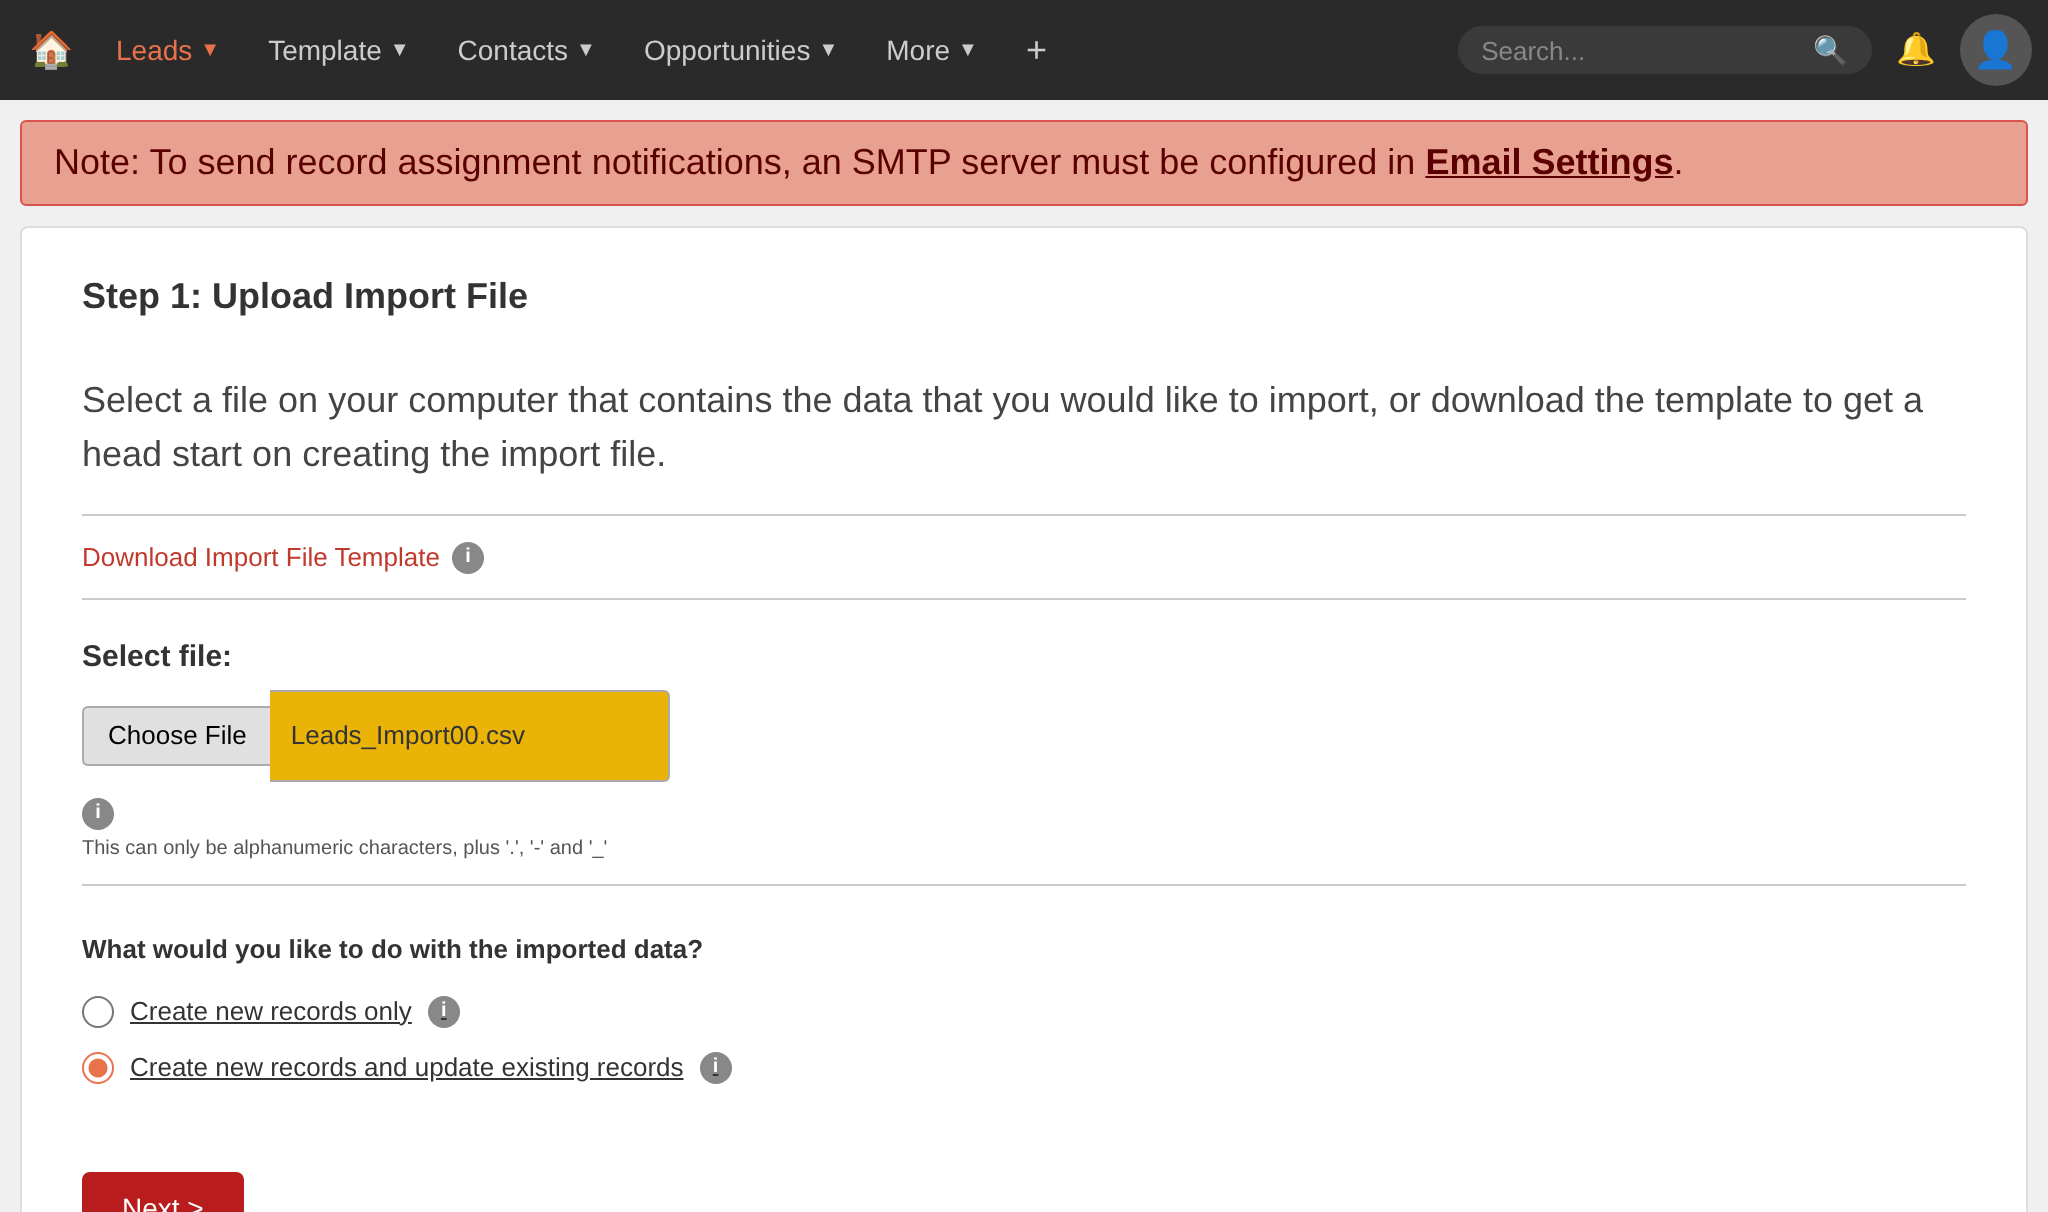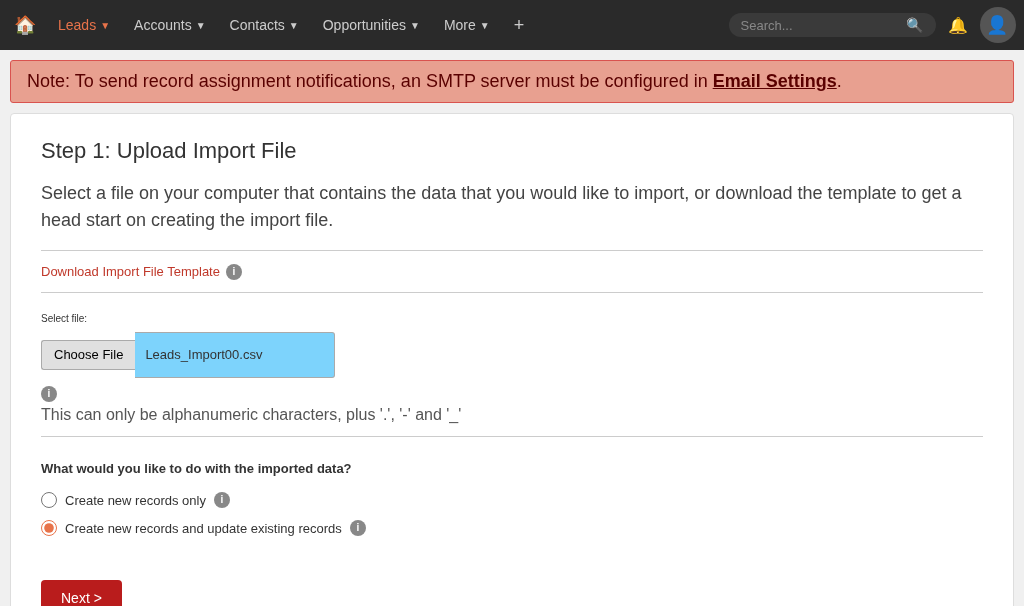--- a/index.html
+++ b/index.html
@@ -81,24 +81,24 @@
       margin: 10px;
       border-radius: 3px;
     }
     .alert-banner a {
       color: #5a0000;
       font-weight: bold;
       text-decoration: underline;
     }
 
     .step-title {
-      font-size: 22px;
-      font-weight: normal;
+      font-size: 18px;
+      font-weight: bold;
       color: #333;
-      margin-bottom: 16px;
+      margin-bottom: 28px;
     }
 
     .description {
       font-size: 18px;
       color: #444;
       margin-bottom: 16px;
       line-height: 1.5;
     }
 
     .divider {
@@ -120,22 +120,22 @@
       border-radius: 50%;
       background: #888;
       color: #fff;
       font-size: 10px;
       font-weight: bold;
       cursor: pointer;
       flex-shrink: 0;
     }
 
     .select-file-label {
-      font-weight: normal;
-      font-size: 10px;
+      font-weight: bold;
+      font-size: 15px;
       margin-bottom: 8px;
       margin-top: 20px;
     }
 
     .file-input-row {
       display: flex; align-items: center; gap: 0;
       margin-bottom: 8px;
     }
     .choose-file-btn {
       background: #e0e0e0;
@@ -143,50 +143,51 @@
       border-right: none;
       padding: 5px 12px;
       font-size: 13px;
       cursor: pointer;
       height: 30px;
       border-radius: 3px 0 0 3px;
     }
     .file-name-display {
       border: 1px solid #aaa;
       border-left: none;
-      background: #7dd3fc;
+      background: #eab308;
       padding: 5px 10px;
       font-size: 13px;
       height: 46px;
       border-radius: 0 3px 3px 0;
       min-width: 200px;
       display: flex; align-items: center;
       color: #333;
     }
 
     .file-hint-row {
       display: flex; align-items: center; gap: 6px;
       margin-bottom: 4px;
     }
     .file-hint-text {
-      font-size: 16px;
+      font-size: 10px;
       color: #555;
     }
 
     .import-question {
       font-weight: bold;
       font-size: 13px;
       margin-top: 24px;
       margin-bottom: 16px;
     }
 
     .radio-option {
-      display: flex; align-items: flex-end; gap: 8px;
+      display: flex; align-items: flex-start; gap: 8px;
       margin-bottom: 12px;
       font-size: 13px;
+      text-decoration: underline;
     }
     .radio-option input[type="radio"] {
       accent-color: #e8734a;
       width: 16px; height: 16px;
       cursor: pointer;
     }
 
     .next-btn {
       background: #b91c1c;
       color: #fff;
@@ -211,21 +212,21 @@
 
 <nav>
   <div class="nav-home">🏠</div>
 
   <div class="nav-item active">
     <span>Leads</span>
     <span class="chevron">▼</span>
   </div>
 
   <div class="nav-item">
-    <span>Accounts</span>
+    <span>Template</span>
     <span class="chevron">▼</span>
   </div>
 
   <div class="nav-item">
     <span>Contacts</span>
     <span class="chevron">▼</span>
   </div>
 
   <div class="nav-item">
     <span>Opportunities</span>

